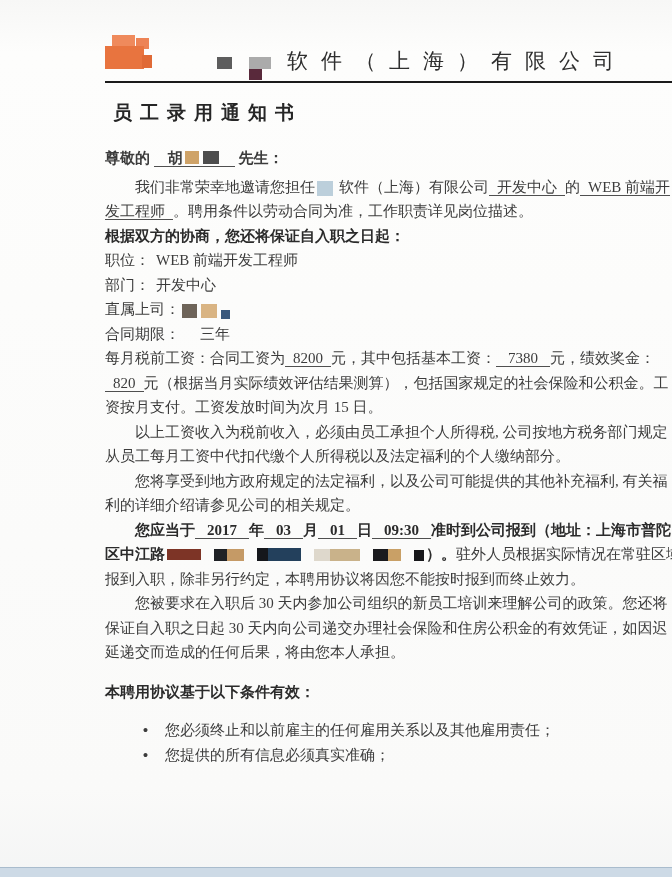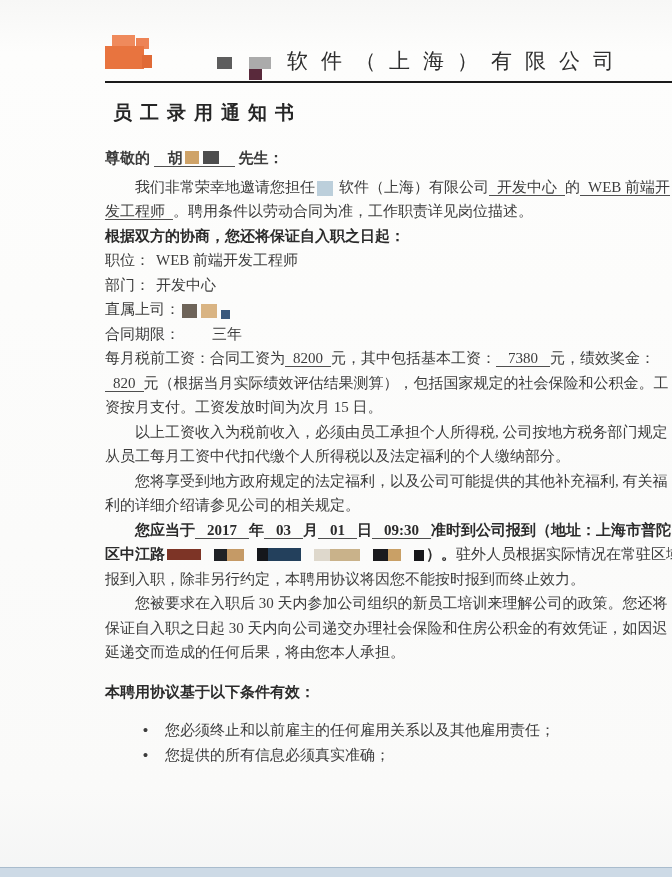--- a/index.html
+++ b/index.html
@@ -68,21 +68,21 @@
   .ab2{width:30px;height:12px;background:linear-gradient(90deg,#1f2125 0 45%,#c59a66 45% 100%);}
   .ab3{width:44px;height:13px;background:linear-gradient(90deg,#15171c 0 25%,#23405c 25% 100%);}
   .ab4{width:46px;height:12px;background:linear-gradient(90deg,#ded8cc 0 35%,#c9b28a 35% 100%);}
   .ab5{width:28px;height:12px;background:linear-gradient(90deg,#1b1b1e 0 55%,#c9a066 55% 100%);}
   .ab6{width:10px;height:11px;background:#17171a;margin-right:2px;}
   .pb1{width:22px;height:12px;background:linear-gradient(90deg,#c07c49 0 50%,#e8b685 50% 100%);margin-right:6px;}
 
   
   .term{white-space:nowrap;}
   .term .v{margin-left:6px;}
-  .term .v-wide{margin-left:32px;}
+  .term .v-wide{margin-left:20px;}
 
   
   .cond-list{margin:16px 0 0;padding:0 0 0 60px;list-style:none;font-family:Liberation Mono, monospace;}
   .cond-list li{position:relative;}
   .cond-list li::before{content:"\2022";position:absolute;left:-24px;top:0;color:#3c3c3c;}
 
   .bottom-band{
     position:absolute;left:0;right:0;bottom:0;height:9px;
     background:#cddae6;border-top:1px solid #a9bccd;
   }

